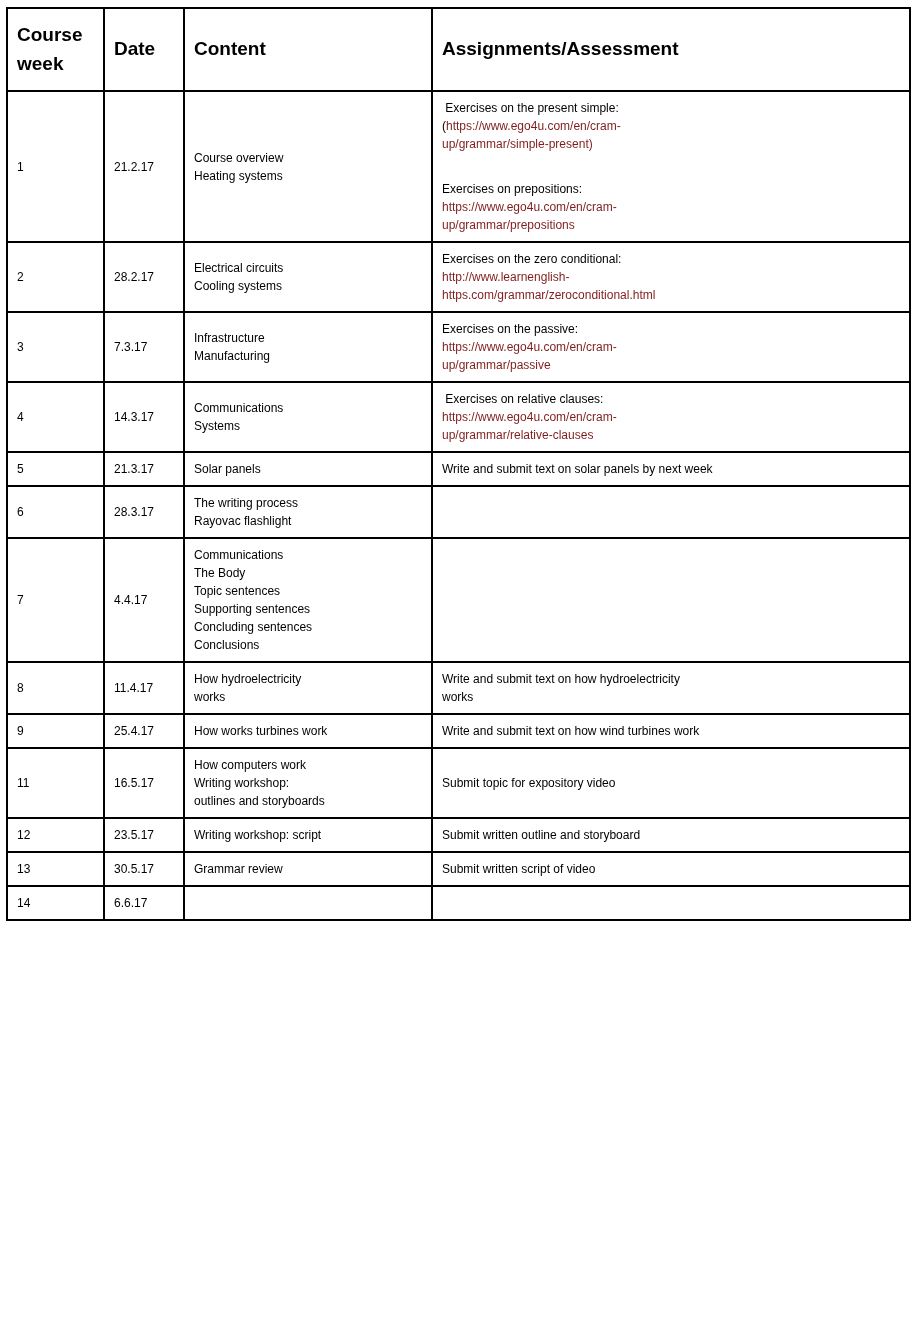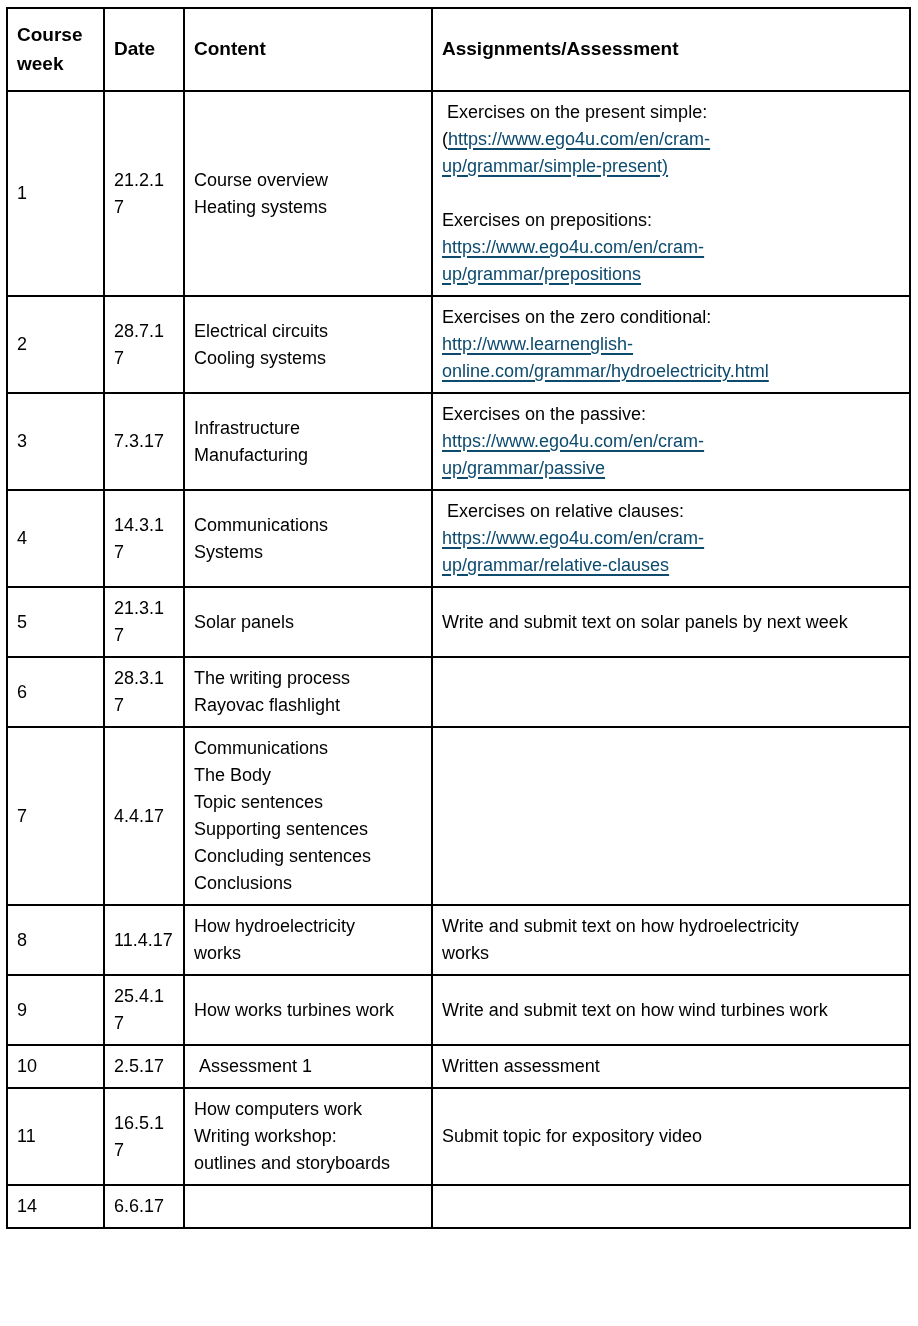--- a/index.html
+++ b/index.html
@@ -22,38 +22,37 @@
     width: 903px;
   }
   col.c-week    { width: 97px;  }
   col.c-date    { width: 80px;  }
   col.c-content { width: 248px; }
   col.c-assign  { width: 478px; }
   th, td {
     border: 2.5px solid #000000;
     padding: 7px 9px;
     vertical-align: middle;
-    font-size: 18px;
+    font-size: 12px;
     line-height: 1.5;
     overflow-wrap: break-word;
     text-align: left;
   }
   th {
     font-weight: bold;
     font-size: 19px;
     padding-top: 12px;
     padding-bottom: 12px;
     vertical-align: middle;
   }
   thead th { height: 50px; }
   .line { white-space: pre-wrap; }
   .line.empty { min-height: 27px; }
   a.doc-link {
-    color: #0c4a6e;
-    text-decoration: underline;
+    color: #7f1d1d;
     text-decoration-thickness: 2px;
     text-underline-offset: 3px;
     cursor: pointer;
     white-space: pre-wrap;
   }
   .seg-plain { white-space: pre-wrap; }
 </style>
 </head>
 <body>
 
@@ -86,29 +85,29 @@
             <div class="line"><span class="seg-plain">(</span><a class="doc-link">https://www.ego4u.com/en/cram-</a></div>
             <div class="line"><a class="doc-link">up/grammar/simple-present)</a></div>
             <div class="line empty">&nbsp;</div>
             <div class="line"><span class="seg-plain">Exercises on prepositions:</span></div>
             <div class="line"><a class="doc-link">https://www.ego4u.com/en/cram-</a></div>
             <div class="line"><a class="doc-link">up/grammar/prepositions</a></div>
           </td>
         </tr>
         <tr>
           <td>2</td>
-          <td>28.7.17</td>
+          <td>28.2.17</td>
           <td>
             <div class="line">Electrical circuits</div>
             <div class="line">Cooling systems</div>
           </td>
           <td>
             <div class="line"><span class="seg-plain">Exercises on the zero conditional:</span></div>
             <div class="line"><a class="doc-link">http://www.learnenglish-</a></div>
-            <div class="line"><a class="doc-link">online.com/grammar/hydroelectricity.html</a></div>
+            <div class="line"><a class="doc-link">https.com/grammar/zeroconditional.html</a></div>
           </td>
         </tr>
         <tr>
           <td>3</td>
           <td>7.3.17</td>
           <td>
             <div class="line">Infrastructure</div>
             <div class="line">Manufacturing</div>
           </td>
           <td>
@@ -178,39 +177,49 @@
           <td>9</td>
           <td>25.4.17</td>
           <td>
             <div class="line">How works turbines work</div>
           </td>
           <td>
             <div class="line"><span class="seg-plain">Write and submit text on how wind turbines work</span></div>
           </td>
         </tr>
         <tr>
-          <td>10</td>
-          <td>2.5.17</td>
-          <td>
-            <div class="line"> Assessment 1</div>
-          </td>
-          <td>
-            <div class="line"><span class="seg-plain">Written assessment</span></div>
-          </td>
-        </tr>
-        <tr>
           <td>11</td>
           <td>16.5.17</td>
           <td>
             <div class="line">How computers work</div>
             <div class="line">Writing workshop:</div>
             <div class="line">outlines and storyboards</div>
           </td>
           <td>
             <div class="line"><span class="seg-plain">Submit topic for expository video</span></div>
+          </td>
+        </tr>
+        <tr>
+          <td>12</td>
+          <td>23.5.17</td>
+          <td>
+            <div class="line">Writing workshop: script</div>
+          </td>
+          <td>
+            <div class="line"><span class="seg-plain">Submit written outline and storyboard</span></div>
+          </td>
+        </tr>
+        <tr>
+          <td>13</td>
+          <td>30.5.17</td>
+          <td>
+            <div class="line">Grammar review</div>
+          </td>
+          <td>
+            <div class="line"><span class="seg-plain">Submit written script of video</span></div>
           </td>
         </tr>
         <tr>
           <td>14</td>
           <td>6.6.17</td>
           <td></td>
           <td></td>
         </tr>
       </tbody>
   </table>

